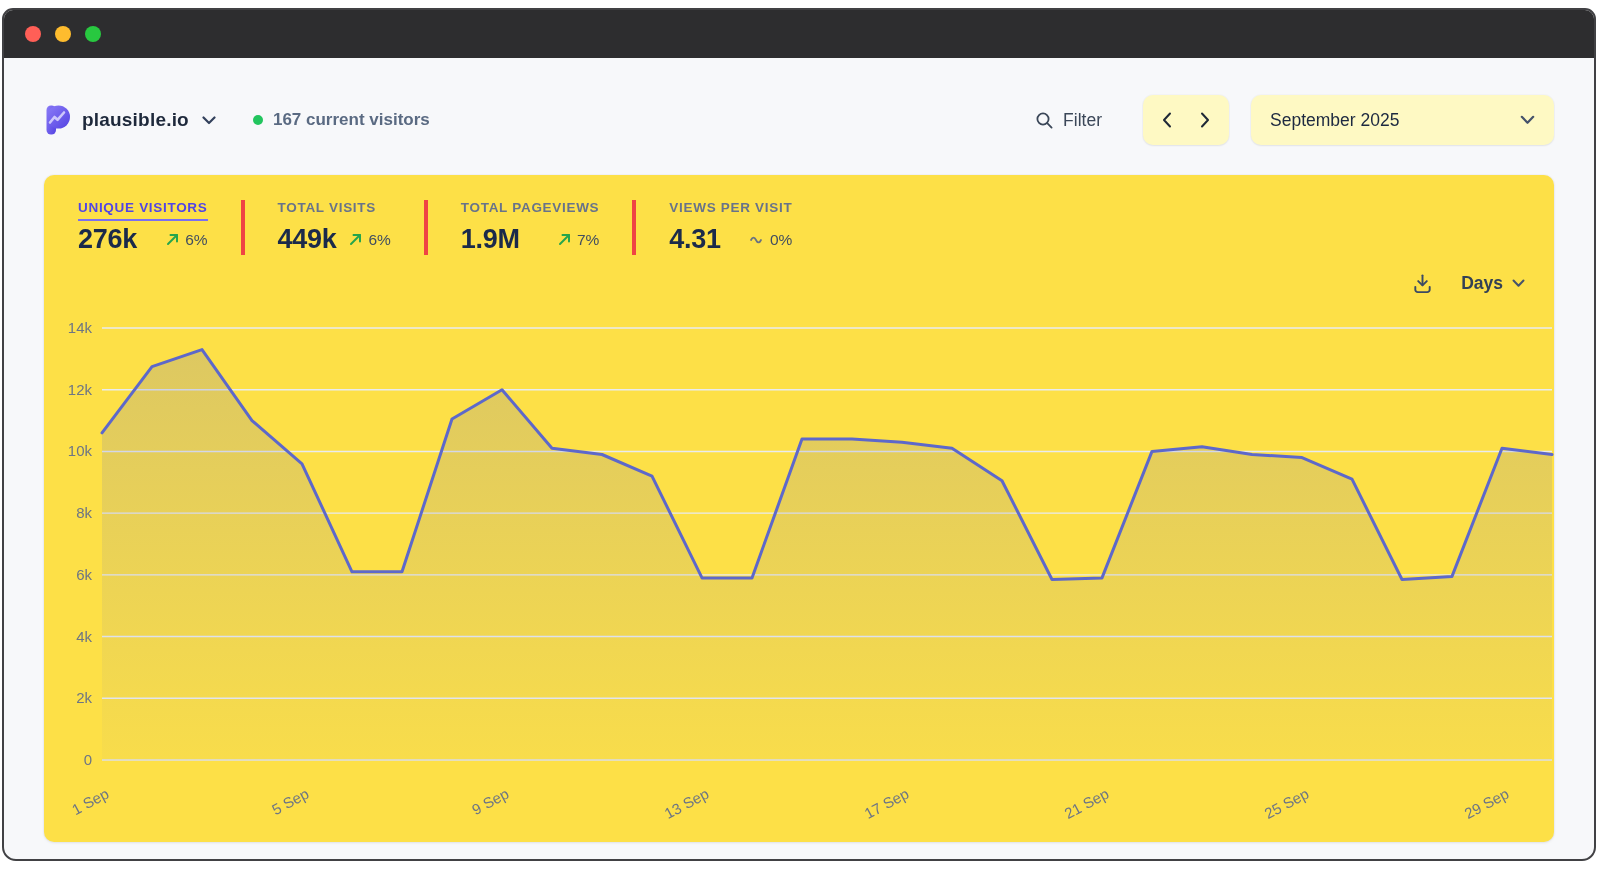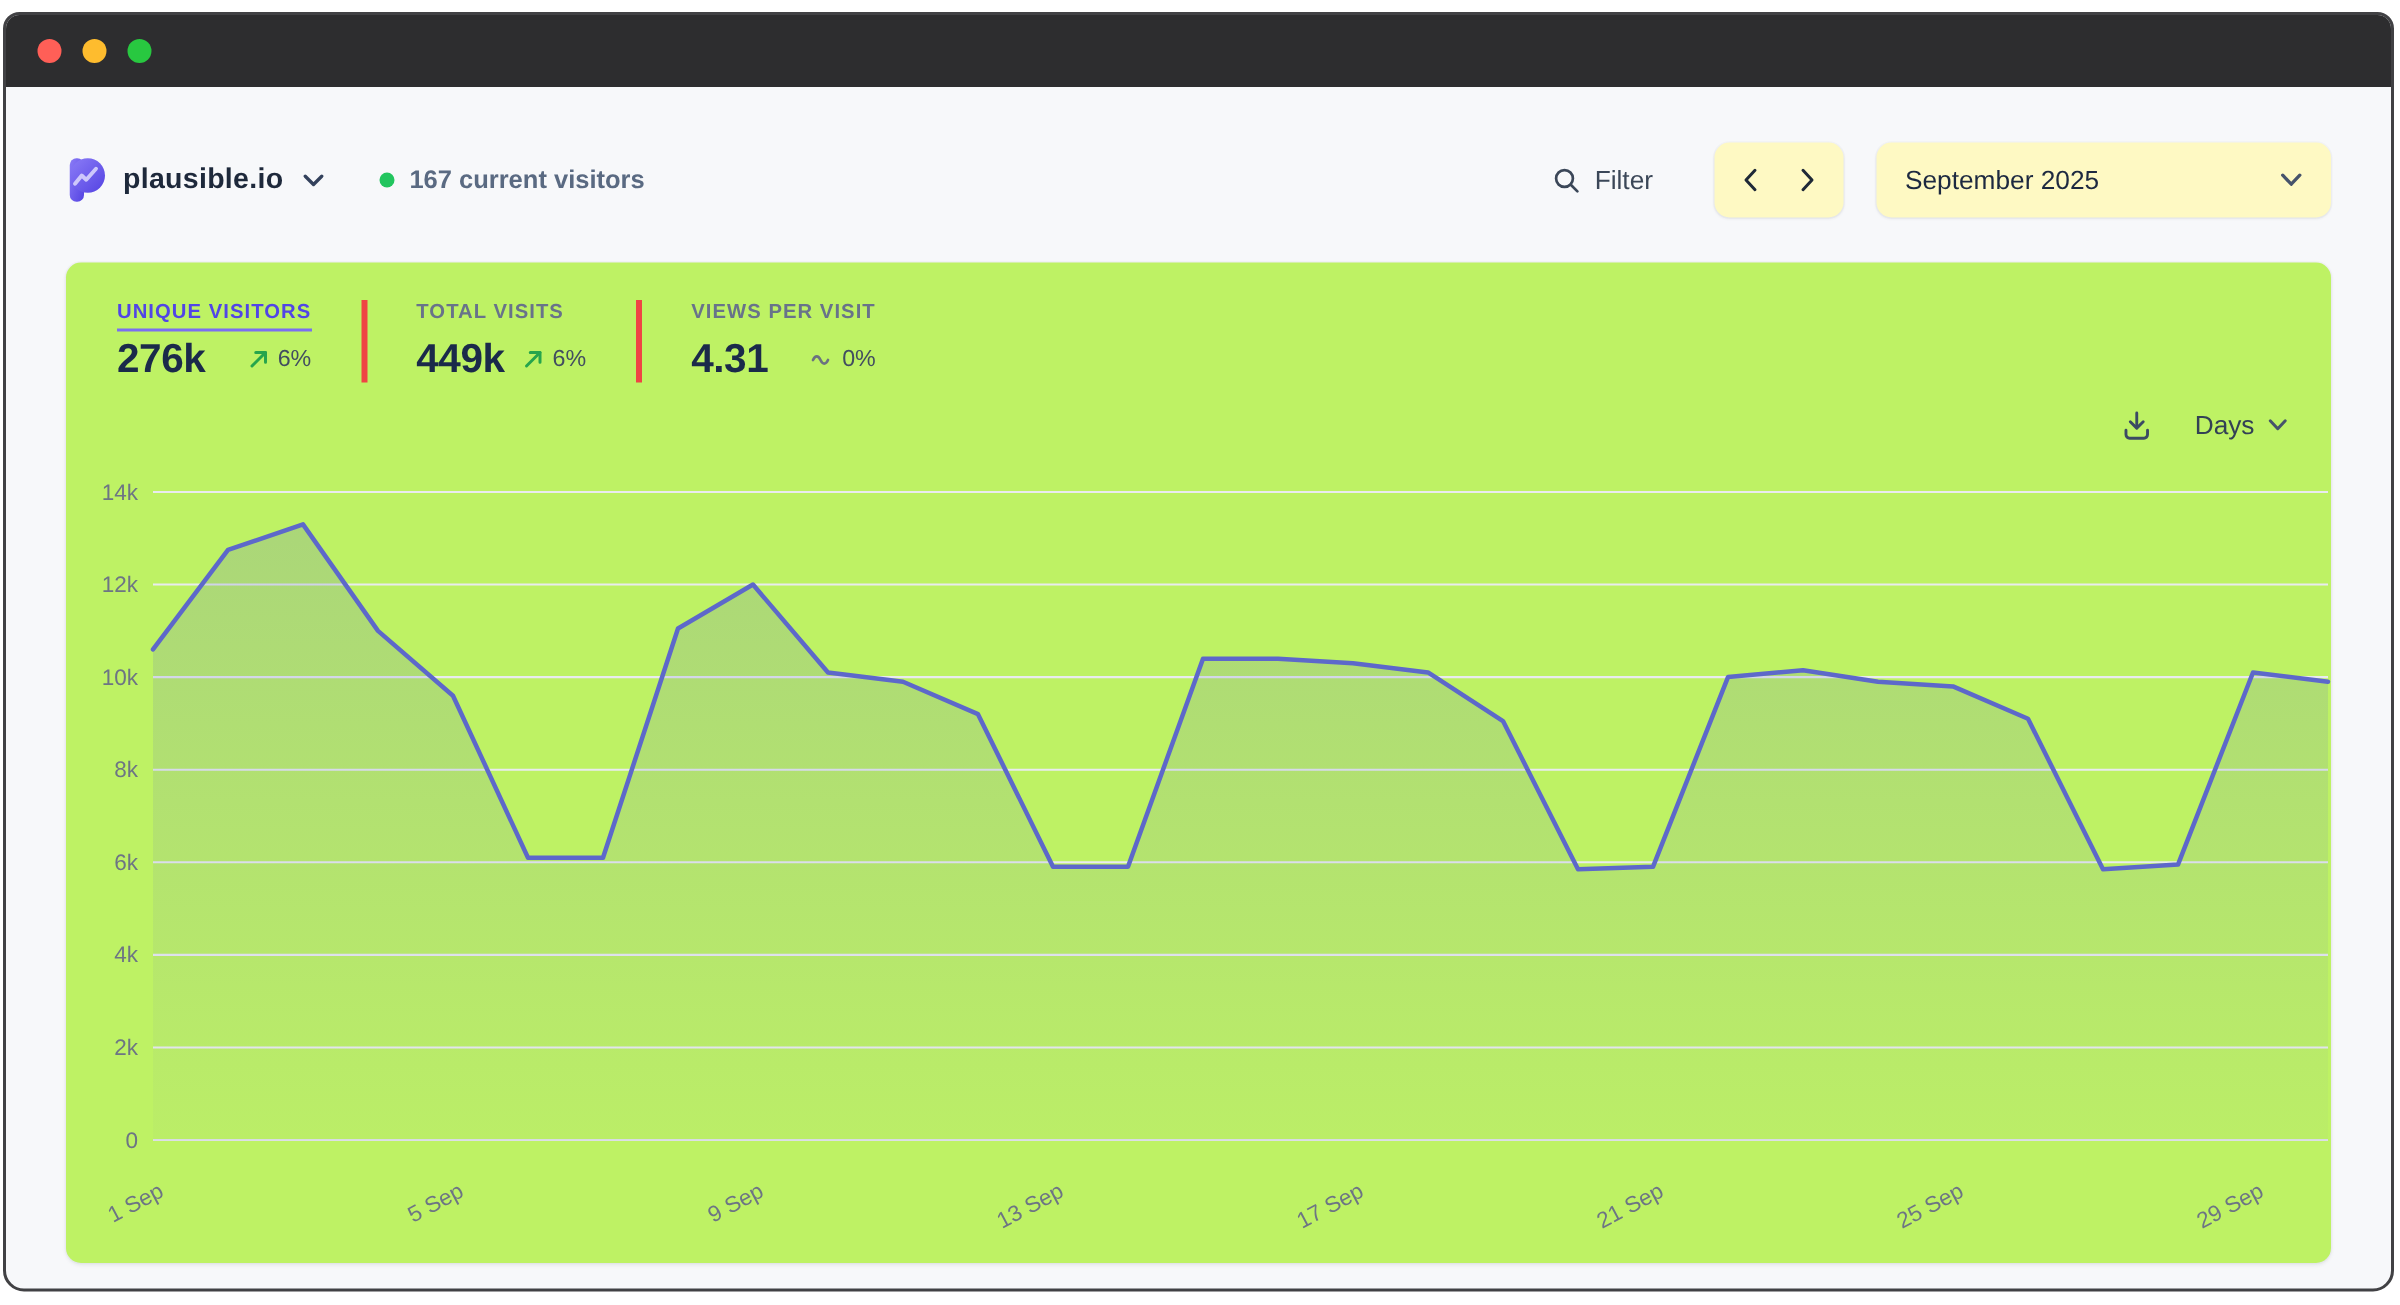--- a/index.html
+++ b/index.html
@@ -40,21 +40,21 @@
     box-shadow:0 1px 2px rgba(15,23,42,.07), 0 0 0 1px rgba(15,23,42,.02);
     display:flex;align-items:center;box-sizing:border-box;
   }
   .nav-card{width:86px;justify-content:space-evenly;}
   .nav-arrow{display:flex;align-items:center;justify-content:center;width:28px;height:36px;cursor:pointer;}
   .date-card{margin-left:22px;width:303px;padding:0 19px;justify-content:space-between;cursor:pointer;}
   .date-label{font-size:17.5px;color:#1d2940;font-weight:500;}
 
   
   .card{
-    margin-top:30px;height:667px;background:#bef264;border-radius:10px;
+    margin-top:30px;height:667px;background:#fde047;border-radius:10px;
     box-shadow:0 1px 3px rgba(15,23,42,.08), 0 0 0 1px rgba(15,23,42,.02);
     position:relative;
   }
   .stats{display:flex;align-items:flex-start;padding:25px 0 0 34px;}
   .stat{padding:0 33px;border-left:4px solid #ef4444;display:inline-flex;flex-direction:column;cursor:pointer;}
   .stat:first-child{border-left:none;padding-left:0;}
   .stat-label{
     font-size:13.5px;font-weight:700;letter-spacing:.7px;color:#68738a;
     white-space:nowrap;align-self:flex-start;
   }
@@ -68,21 +68,21 @@
   .stat-change .ic{display:none;}
   .stat.dir-up .ic-up{display:block;}
   .stat.dir-down .ic-down{display:block;}
   .stat.dir-flat .ic-flat{display:block;}
 
   .chart-controls{
     position:absolute;top:97px;right:29px;display:flex;align-items:center;gap:27px;
   }
   .dl-btn{display:flex;align-items:center;cursor:pointer;}
   .interval-btn{display:flex;align-items:center;gap:9px;cursor:pointer;}
-  .interval-label{font-size:17.5px;color:#334155;font-weight:400;}
+  .interval-label{font-size:17.5px;color:#334155;font-weight:700;}
 
   .chart-wrap{position:absolute;left:0;top:140px;width:1513px;height:515px;}
 </style>
 </head>
 <body>
 
 <div class="window">
   <div class="titlebar">
     <div class="tl-dot tl-red"></div>
     <div class="tl-dot tl-yellow"></div>
@@ -169,20 +169,34 @@
               <svg class="ic ic-up" width="15" height="15" viewBox="0 0 15 15">
                   <polyline points="3,12 12,3" fill="none" stroke="#26a54c" stroke-width="2" stroke-linecap="round"></polyline>
                   <polyline points="5.5,3 12,3 12,9.5" fill="none" stroke="#26a54c" stroke-width="2" stroke-linecap="round" stroke-linejoin="round"></polyline>
                 </svg>
 
               <span>6%</span>
             </span>
           </div>
         </div>
 
+        <div class="stat dir-up">
+          <span class="stat-label">TOTAL PAGEVIEWS</span>
+          <div class="stat-row">
+            <span class="stat-value">1.9M</span>
+            <span class="stat-change">
+              <svg class="ic ic-up" width="15" height="15" viewBox="0 0 15 15">
+                  <polyline points="3,12 12,3" fill="none" stroke="#26a54c" stroke-width="2" stroke-linecap="round"></polyline>
+                  <polyline points="5.5,3 12,3 12,9.5" fill="none" stroke="#26a54c" stroke-width="2" stroke-linecap="round" stroke-linejoin="round"></polyline>
+                </svg>
+
+              <span>7%</span>
+            </span>
+          </div>
+        </div>
 
         <div class="stat dir-flat">
           <span class="stat-label">VIEWS PER VISIT</span>
           <div class="stat-row">
             <span class="stat-value">4.31</span>
             <span class="stat-change">
 
               <svg class="ic ic-flat" width="16" height="15" viewBox="0 0 16 15">
                   <path d="M2 8 C3.5 4.8 5.5 4.8 7 8 S10.5 11.2 12 8" fill="none" stroke="#6b7280" stroke-width="1.8" stroke-linecap="round"></path>
                 </svg>

